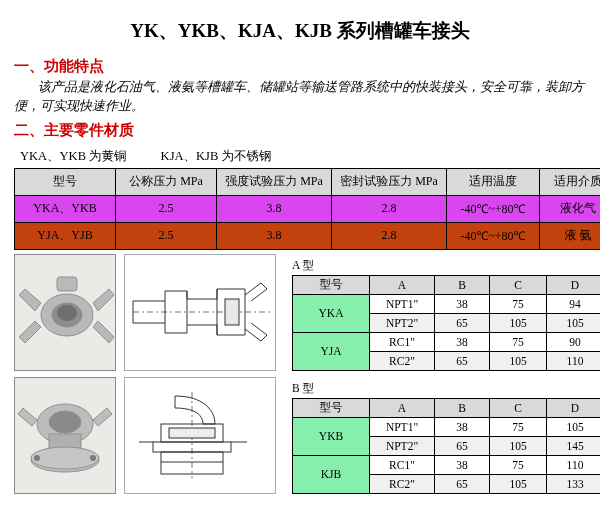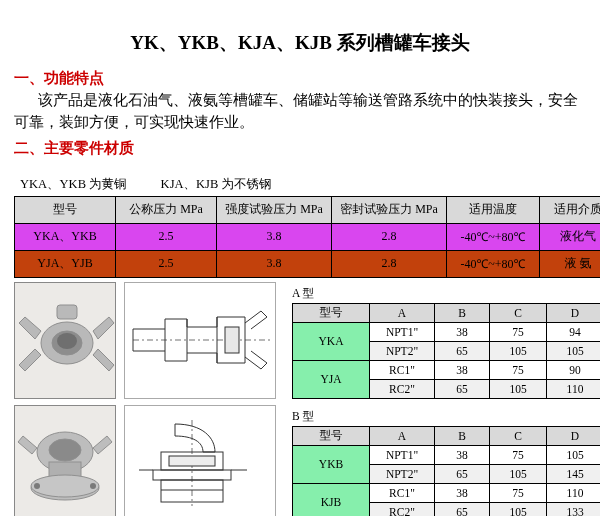--- a/index.html
+++ b/index.html
@@ -13,49 +13,50 @@
     font-family: "Liberation Serif", serif;
     color: #000000;
     position: relative;
     overflow: hidden;
   }
   .page {
     position: relative;
     width: 600px;
     height: 388px;
     box-sizing: border-box;
-    padding: 16px 14px;
+    padding: 4px 14px;
   }
   .title {
     text-align: center;
     font-size: 19px;
     font-weight: bold;
     letter-spacing: 0px;
     padding-top: 14px;
     padding-bottom: 8px;
     font-family: "Liberation Serif", serif;
   }
   .section-head {
     color: #cc0000;
     font-weight: bold;
     font-size: 15px;
     margin-top: 5px;
     margin-bottom: 2px;
     font-family: "Liberation Serif", serif;
   }
   .para {
-    font-size: 15px;
+    font-size: 13px;
     line-height: 1.45;
     text-indent: 24px;
     margin: 0 0 2px 0;
+    font-style: italic;
   }
   .mat-line {
     font-size: 12.5px;
     line-height: 1.45;
-    margin: 17px 0 2px 0;
+    margin: 7px 0 2px 0;
     padding-left: 6px;
   }
   .mat-line .gap {
     display: inline-block;
     width: 34px;
   }
 
   
   table.perf {
     border-collapse: collapse;

